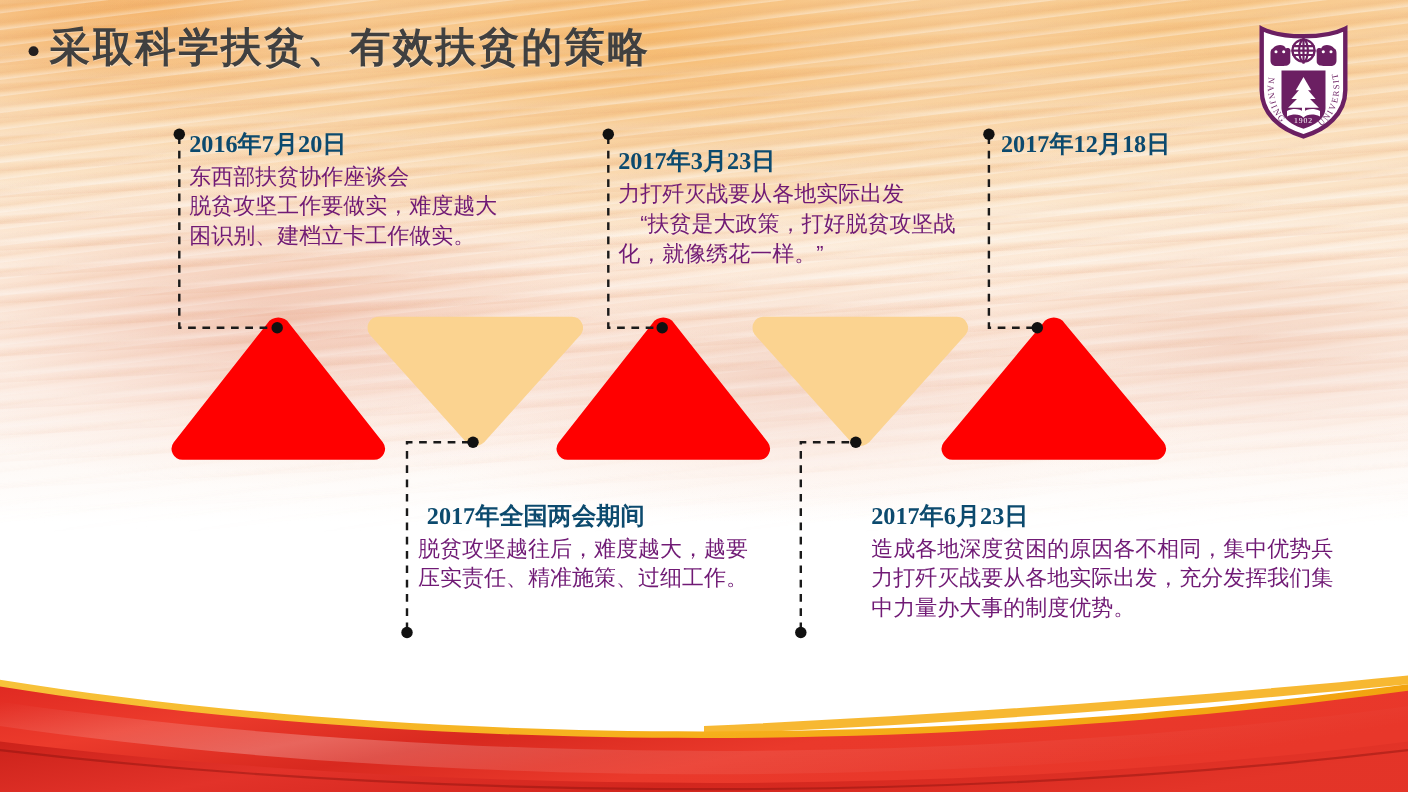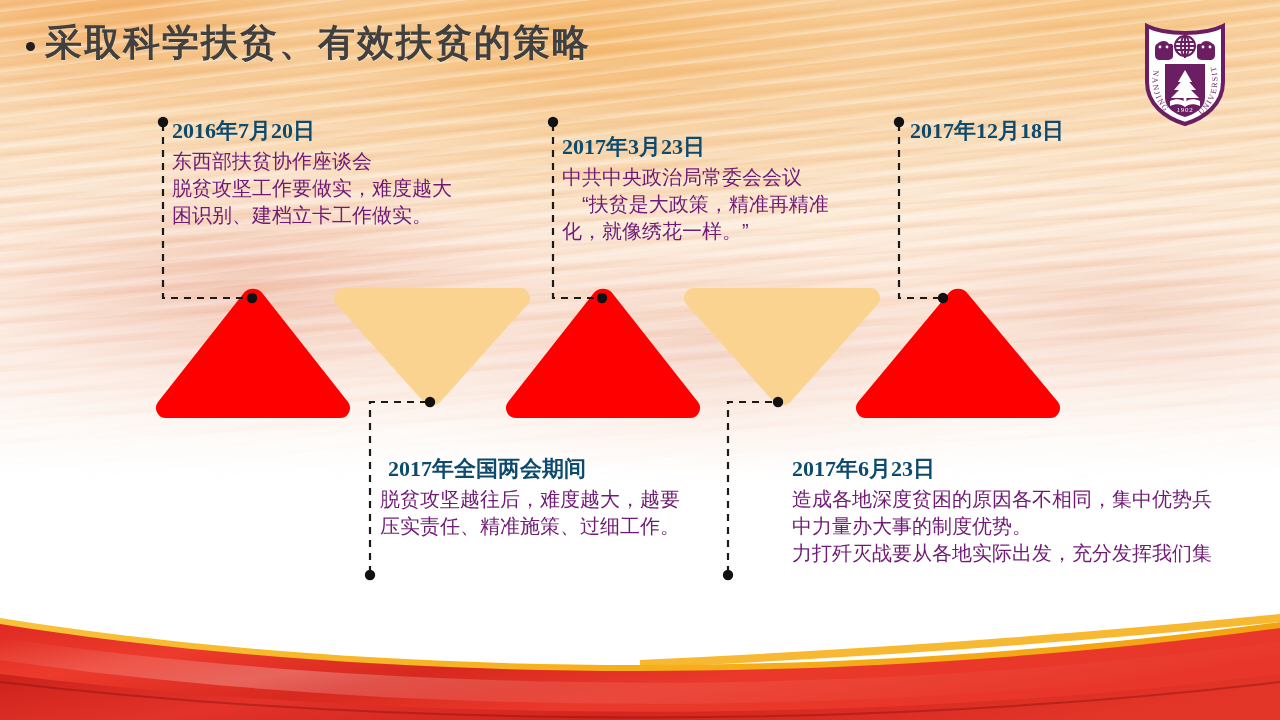--- a/index.html
+++ b/index.html
@@ -266,44 +266,44 @@
     <div class="body">
       <span class="ln">东西部扶贫协作座谈会</span>
       <span class="ln">脱贫攻坚工作要做实，难度越大</span>
       <span class="ln">困识别、建档立卡工作做实。</span>
     </div>
   </div>
 
   <div class="block" id="b2">
     <div class="head">2017年3月23日</div>
     <div class="body">
-      <span class="ln">中共中央政治局常委会会议</span>
-      <span class="ln">　“扶贫是大政策，精准再精准</span>
+      <span class="ln">力打歼灭战要从各地实际出发</span>
+      <span class="ln">　“扶贫是大政策，打好脱贫攻坚战</span>
       <span class="ln">化，就像绣花一样。”</span>
     </div>
   </div>
 
   <div class="block" id="b3">
     <div class="head">2017年12月18日</div>
   </div>
 
   <div class="block" id="b4">
     <div class="head">2017年全国两会期间</div>
     <div class="body">
       <span class="ln">脱贫攻坚越往后，难度越大，越要</span>
       <span class="ln">压实责任、精准施策、过细工作。</span>
     </div>
   </div>
 
   <div class="block" id="b5">
     <div class="head">2017年6月23日</div>
     <div class="body">
       <span class="ln">造成各地深度贫困的原因各不相同，集中优势兵</span>
+      <span class="ln">力打歼灭战要从各地实际出发，充分发挥我们集</span>
       <span class="ln">中力量办大事的制度优势。</span>
-      <span class="ln">力打歼灭战要从各地实际出发，充分发挥我们集</span>
     </div>
   </div>
 
   <div class="ribbon">
     <svg width="1280" height="164" viewBox="0 0 1280 164" preserveAspectRatio="none">
       <defs>
         <linearGradient id="redA" x1="0" y1="0" x2="1" y2="0.4">
           <stop offset="0%" stop-color="#E02A22"></stop>
           <stop offset="22%" stop-color="#EC3B2C"></stop>
           <stop offset="46%" stop-color="#D8291F"></stop>

